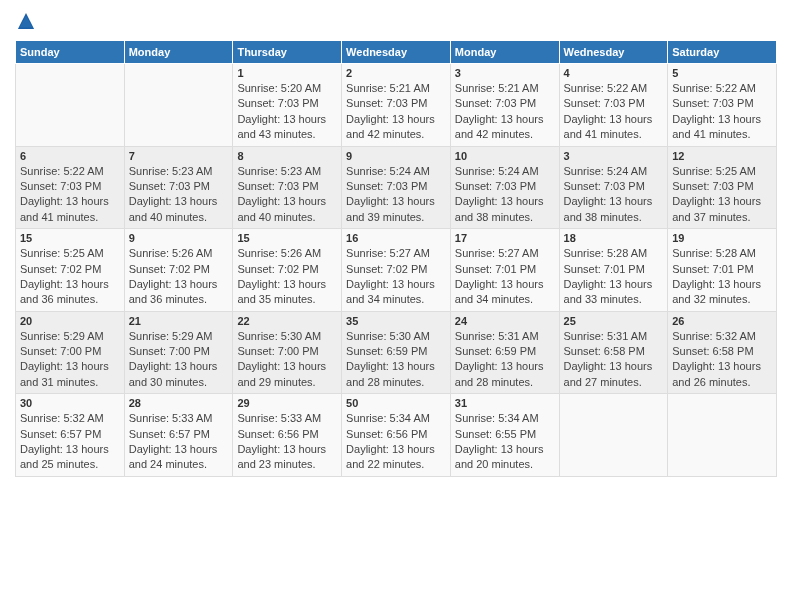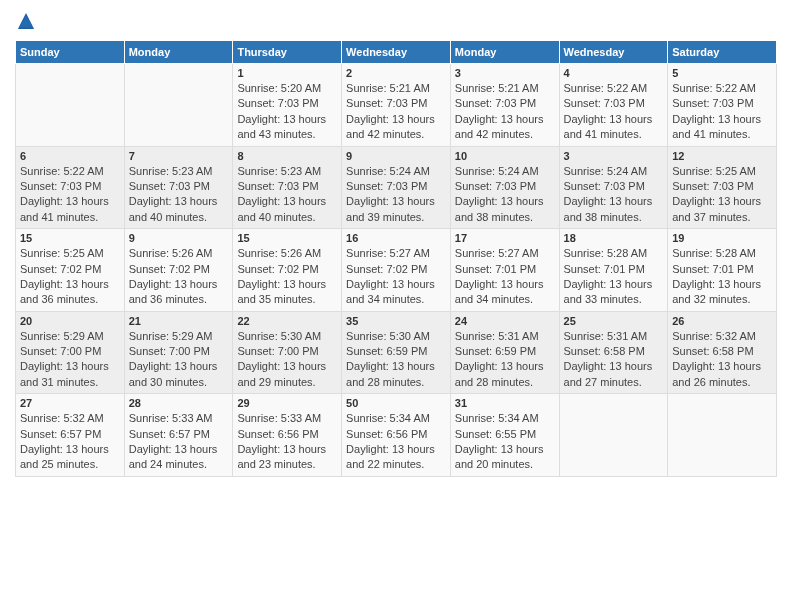--- a/index.html
+++ b/index.html
@@ -232,21 +232,21 @@
             <span class="day-num">25</span>
             <div class="cell-info">Sunrise: 5:31 AM<br>Sunset: 6:58 PM<br>Daylight: 13 hours and 27 minutes.</div>
           </td>
           <td>
             <span class="day-num">26</span>
             <div class="cell-info">Sunrise: 5:32 AM<br>Sunset: 6:58 PM<br>Daylight: 13 hours and 26 minutes.</div>
           </td>
         </tr>
         <tr>
           <td>
-            <span class="day-num">27</span>
+            <span class="day-num">30</span>
             <div class="cell-info">Sunrise: 5:32 AM<br>Sunset: 6:57 PM<br>Daylight: 13 hours and 25 minutes.</div>
           </td>
           <td>
             <span class="day-num">28</span>
             <div class="cell-info">Sunrise: 5:33 AM<br>Sunset: 6:57 PM<br>Daylight: 13 hours and 24 minutes.</div>
           </td>
           <td>
             <span class="day-num">29</span>
             <div class="cell-info">Sunrise: 5:33 AM<br>Sunset: 6:56 PM<br>Daylight: 13 hours and 23 minutes.</div>
           </td>

